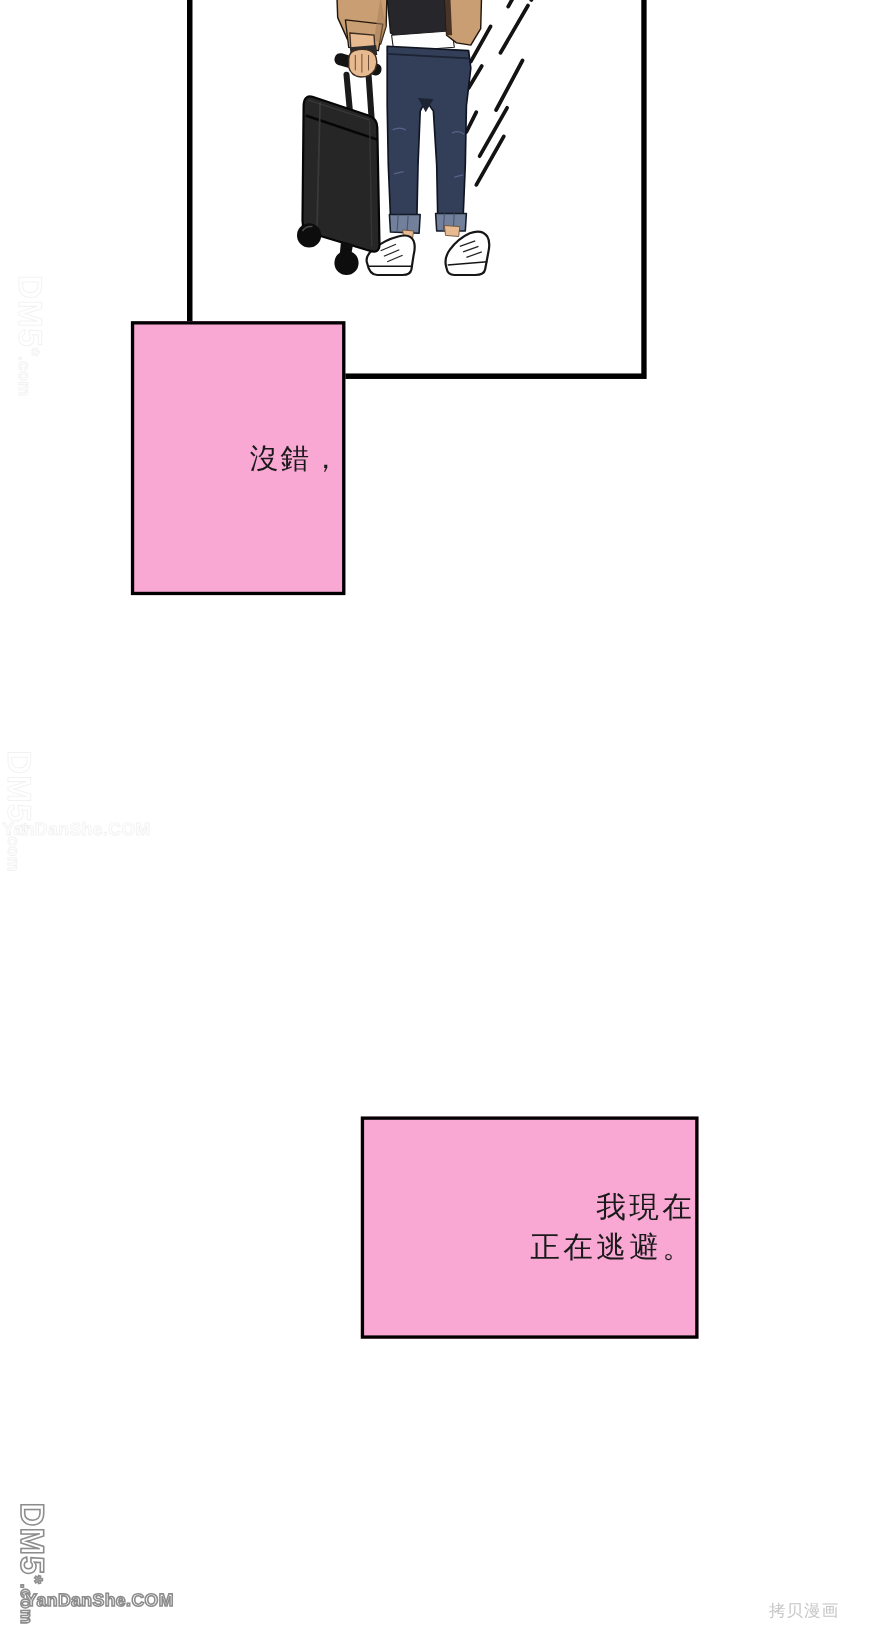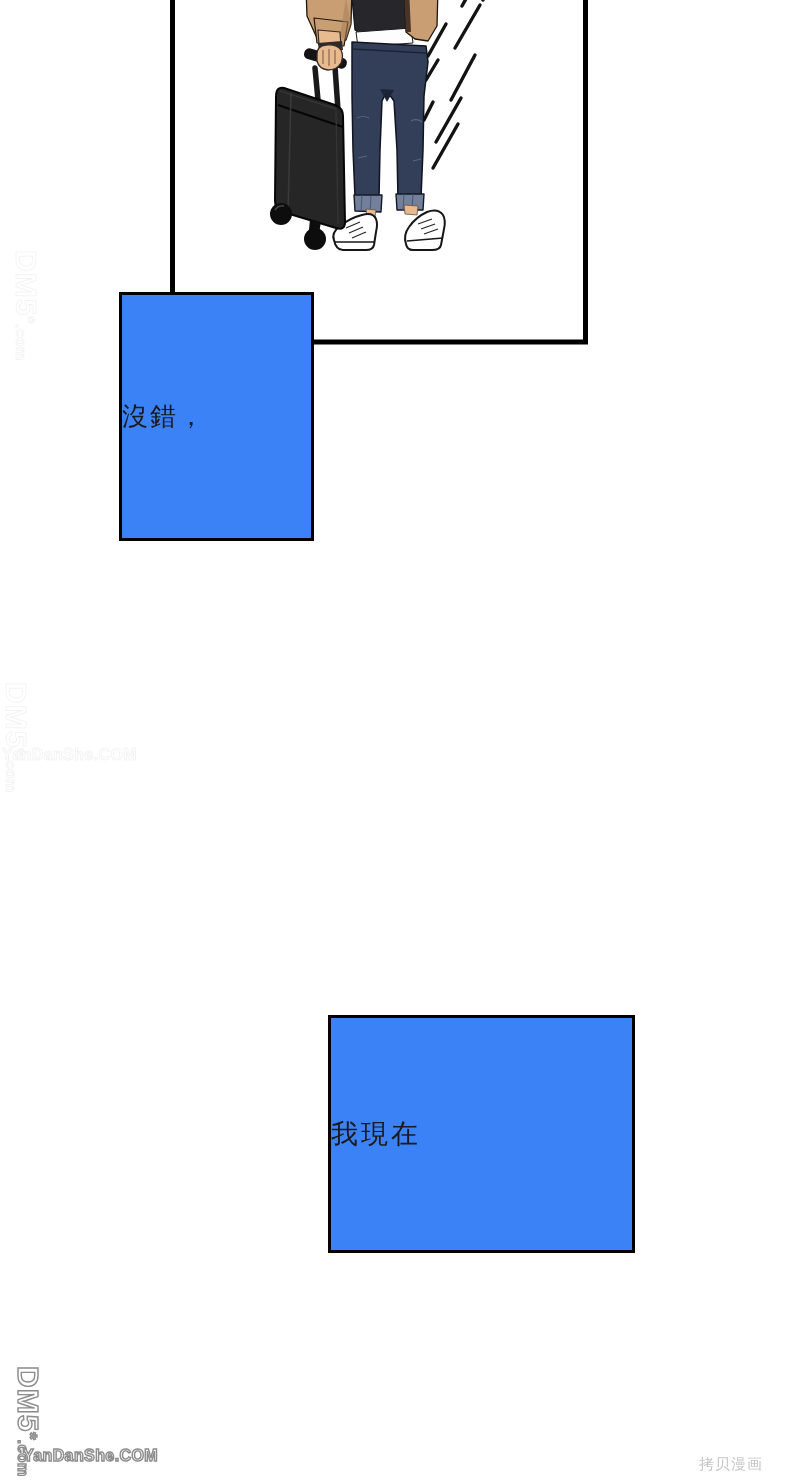--- a/index.html
+++ b/index.html
@@ -8,28 +8,28 @@
     background:#ffffff;
     font-family:"Liberation Serif","DejaVu Serif",serif;
   }
   
   .panel-art{
     position:absolute;left:170px;top:-12px;width:418px;height:357px;
   }
   .panel-art svg{display:block;width:100%;height:100%;}
   
   .nbox{
-    position:absolute;background:#3b82f6;border:3px solid #000000;
+    position:absolute;background:#f9a8d4;border:3px solid #000000;
     box-sizing:border-box;display:flex;flex-direction:column;
-    align-items:flex-start;justify-content:center;z-index:4;
+    align-items:flex-end;justify-content:center;z-index:4;
     color:#1a1a1a;
   }
   .nbox-1{left:119px;top:292px;width:195px;height:249px;
     font-size:26px;letter-spacing:2px;}
-  .nbox-2{left:328px;top:1015px;width:307px;height:238px;
+  .nbox-2{left:328px;top:1015px;width:307px;height:202px;
     font-size:27px;letter-spacing:3px;line-height:37px;text-align:center;}
   
   .wm{position:absolute;z-index:6;font-family:"Liberation Sans","DejaVu Sans",sans-serif;
       font-weight:bold;white-space:nowrap;pointer-events:none;}
   .wm-rot{position:absolute;transform-origin:0 0;transform:rotate(90deg);}
   .wm-outline{color:#ffffff;-webkit-text-stroke:1.4px #8d8d8d;
       text-shadow:0 0 1px #9a9a9a;}
   .wm-faint{color:#ffffff;-webkit-text-stroke:1px rgba(0,0,0,0.05);text-shadow:none;}
   .dm5-main{font-size:30px;letter-spacing:1px;}
   .dm5-star{font-size:19px;vertical-align:6px;}
@@ -153,20 +153,21 @@
     <rect x="2.5" y="-6" width="413" height="360" fill="none" stroke="#000000" stroke-width="5"></rect>
   </svg>
 </div>
 
 <div class="nbox nbox-1">
   <span>沒錯，</span>
 </div>
 
 <div class="nbox nbox-2">
   <span>我現在</span>
+  <span>正在逃避。</span>
 </div>
 
 <div class="wm" style="left:11px;top:250px;width:36px;height:100px">
   <div class="wm-rot wm-faint" style="left:32px;top:0">
     <span class="dm5-main">DM5</span><span class="dm5-star">*</span><span class="dm5-com">.com</span>
   </div>
 </div>
 
 <div class="wm" style="left:3px;top:682px;width:36px;height:100px">
   <div class="wm-rot wm-faint" style="left:30px;top:0">

